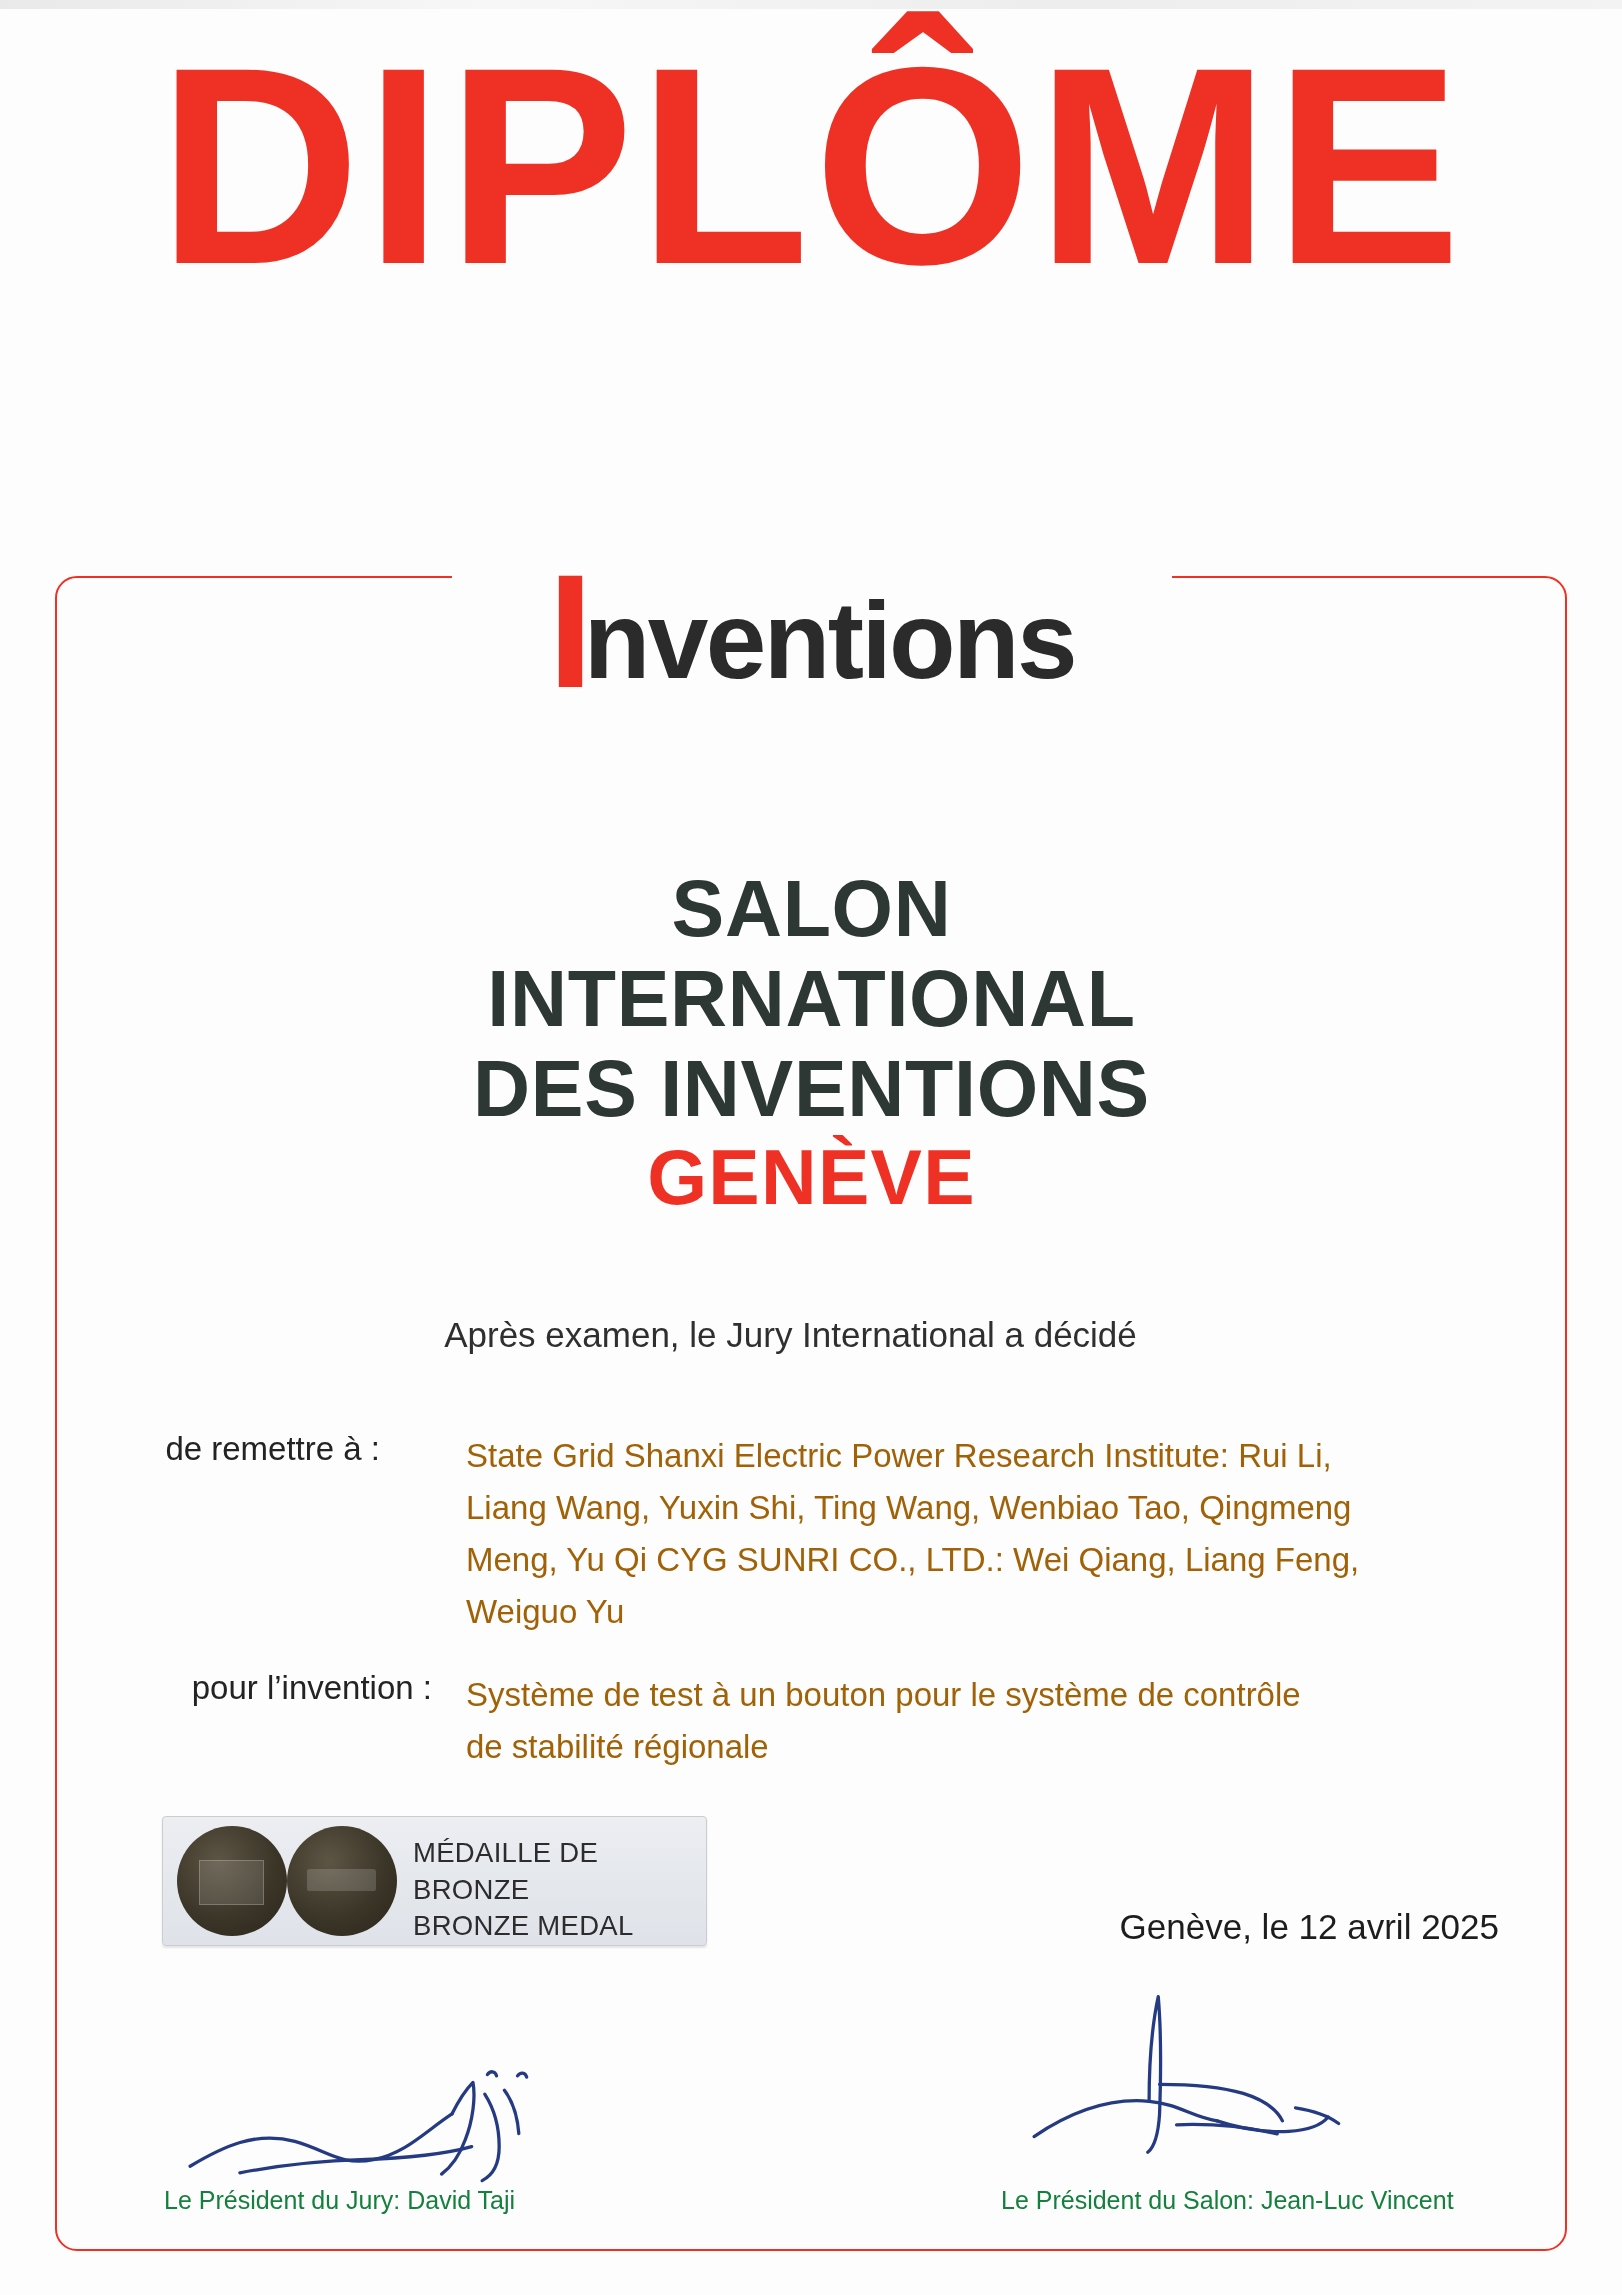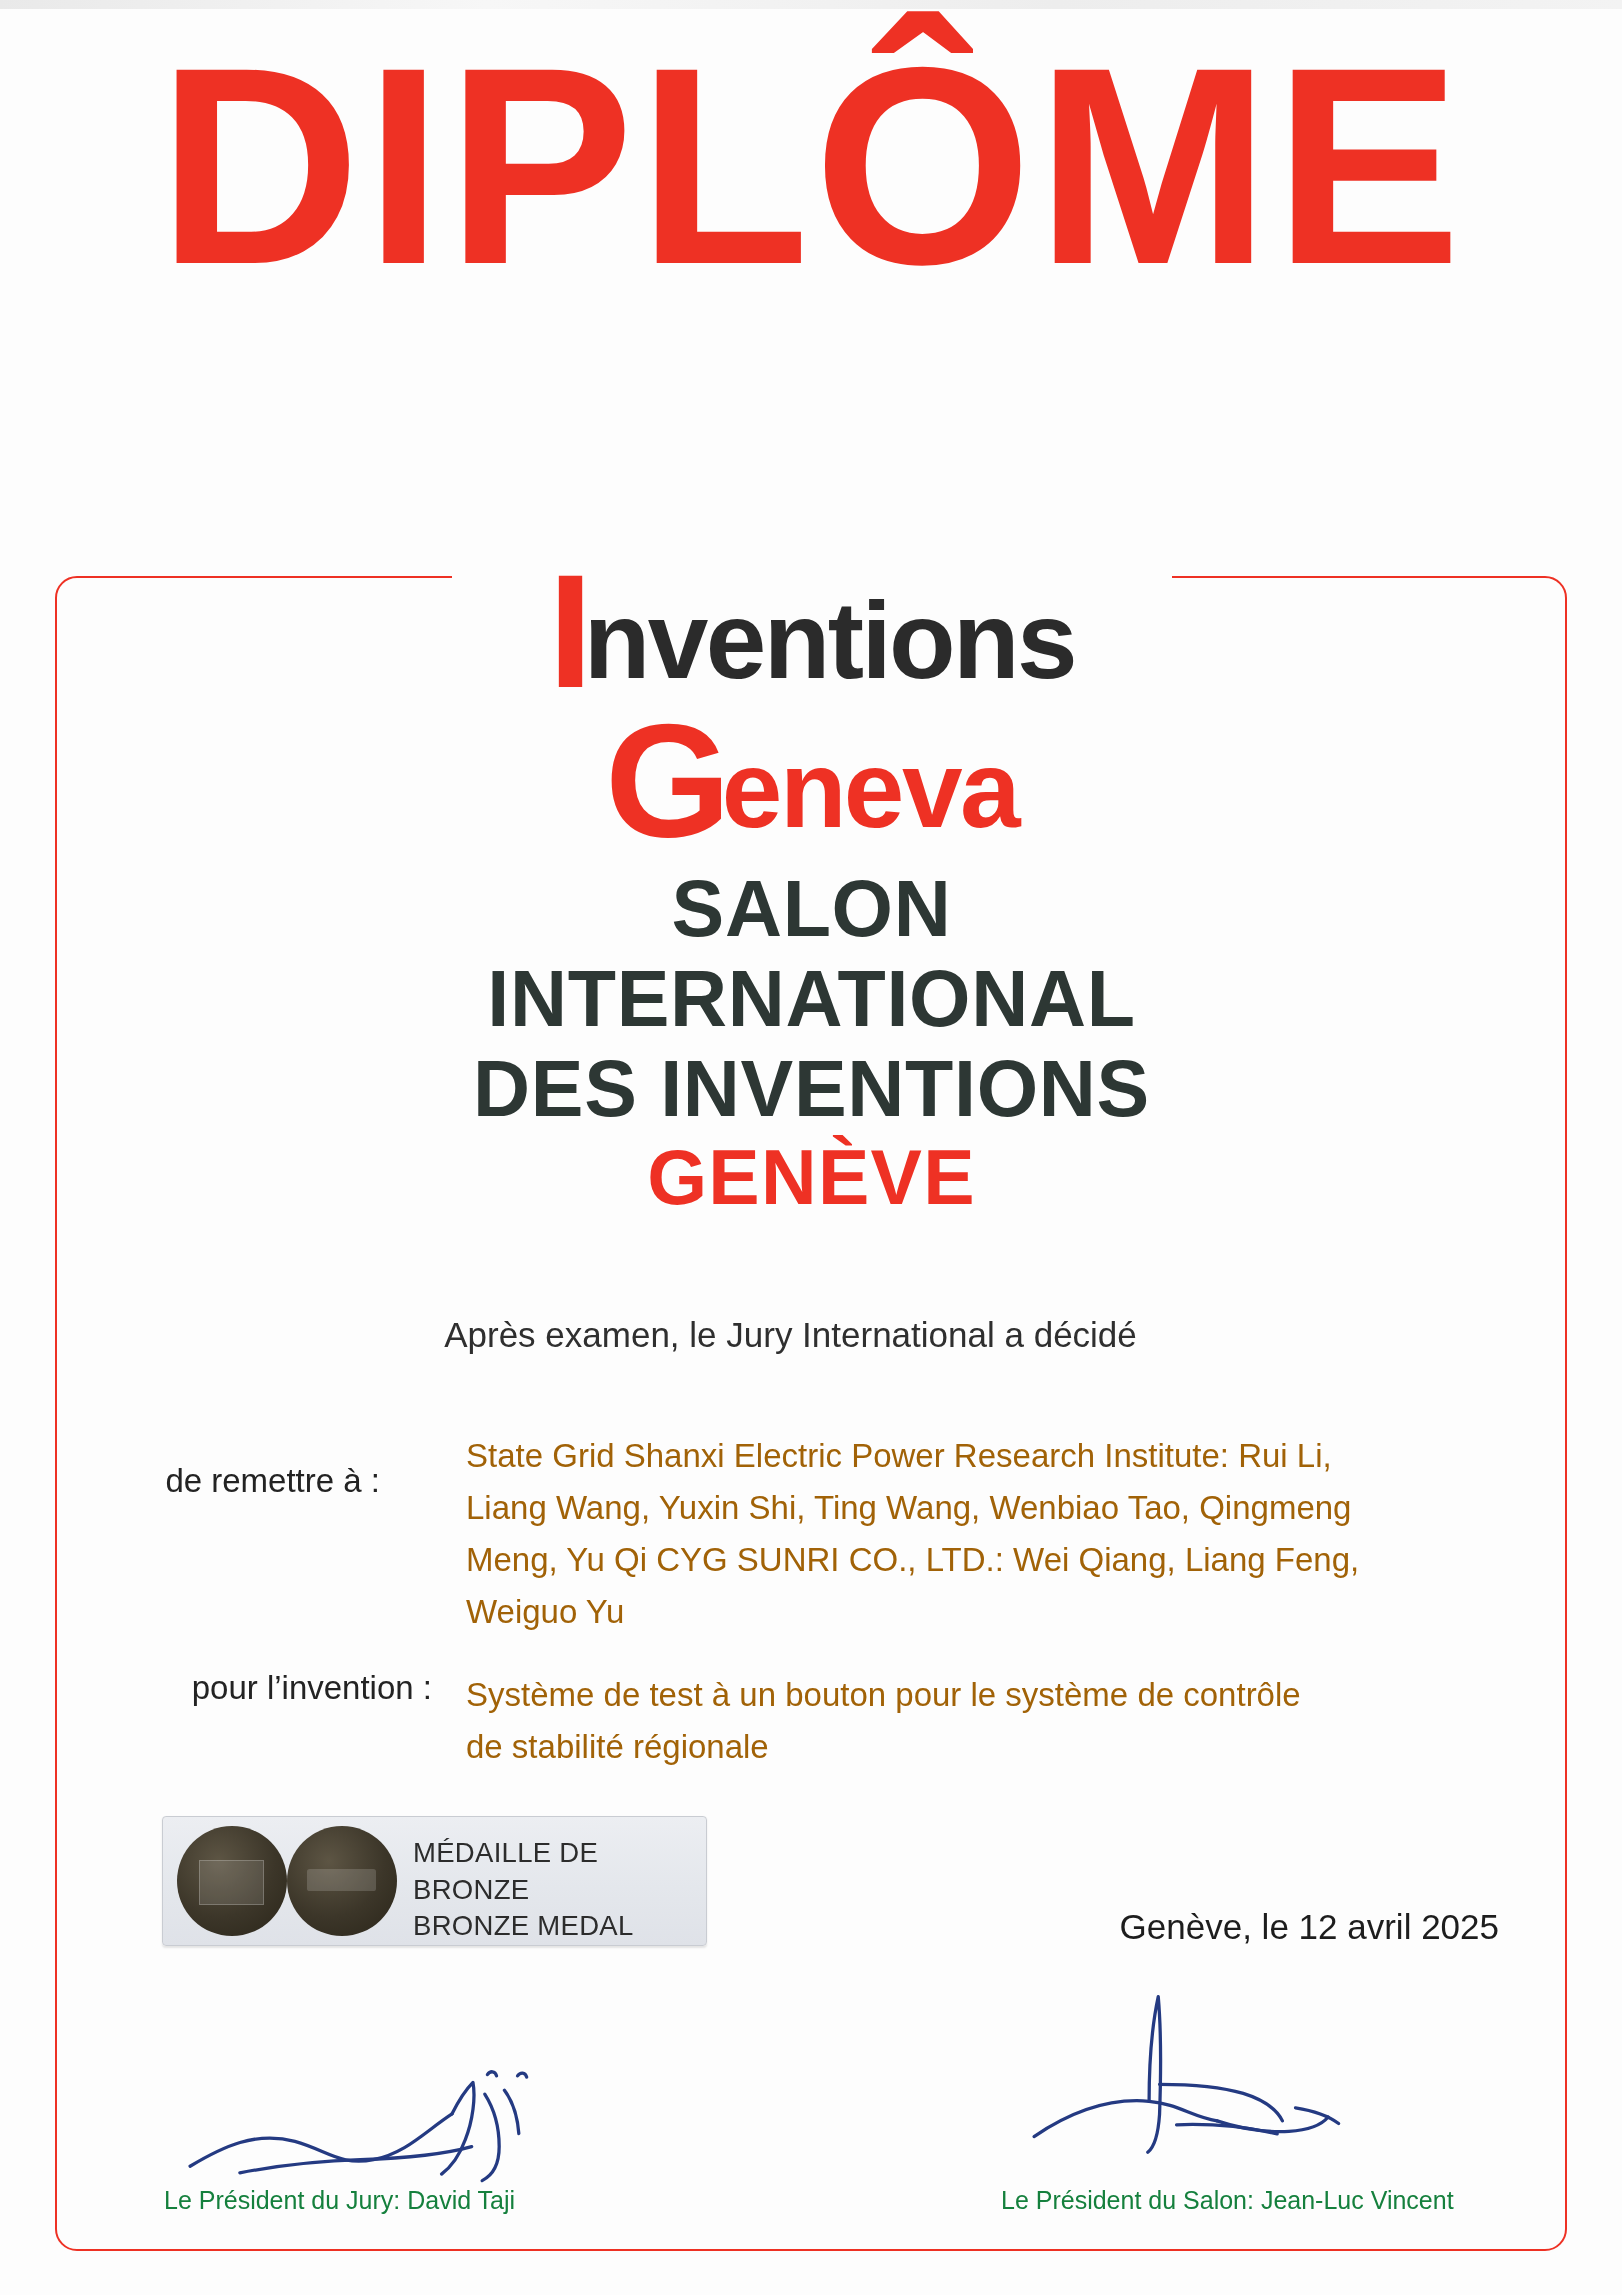--- a/index.html
+++ b/index.html
@@ -128,21 +128,21 @@
     color: #232323;
   }
   .row-value {
     position: absolute;
     font-size: 33px;
     font-weight: 300;
     color: #a16207;
     line-height: 1.58;
   }
 
-  #recipients-label { left: 118px; top: 1430px; width: 262px; margin-top: 32px; }
+  #recipients-label { left: 118px; top: 1430px; width: 262px; }
   #recipients-value { left: 466px; top: 1430px; width: 916px; }
 
   #invention-label { left: 118px; top: 1669px; width: 314px; }
   #invention-value { left: 466px; top: 1669px; width: 851px; }
 
   
   .medal {
     position: absolute;
     left: 162px;
     top: 1816px;
@@ -238,23 +238,20 @@
   <div class="scan-edge"></div>
 
   <div class="diplome-title">DIPLÔME</div>
 
   <div class="frame"></div>
   <div class="frame-gap"></div>
 
   <div class="logo">
     <span class="logo-line logo-line-1">
       <span class="big">I</span><span class="rest">nventions</span>
-    </span>
-    <span class="logo-line logo-line-2">
-      <span class="big">G</span><span class="rest">eneva</span>
     </span>
   </div>
 
   <div class="salon">
     <span>SALON</span><br>
     <span>INTERNATIONAL</span><br>
     <span>DES INVENTIONS</span>
     <span class="geneve">GENÈVE</span>
   </div>
 

